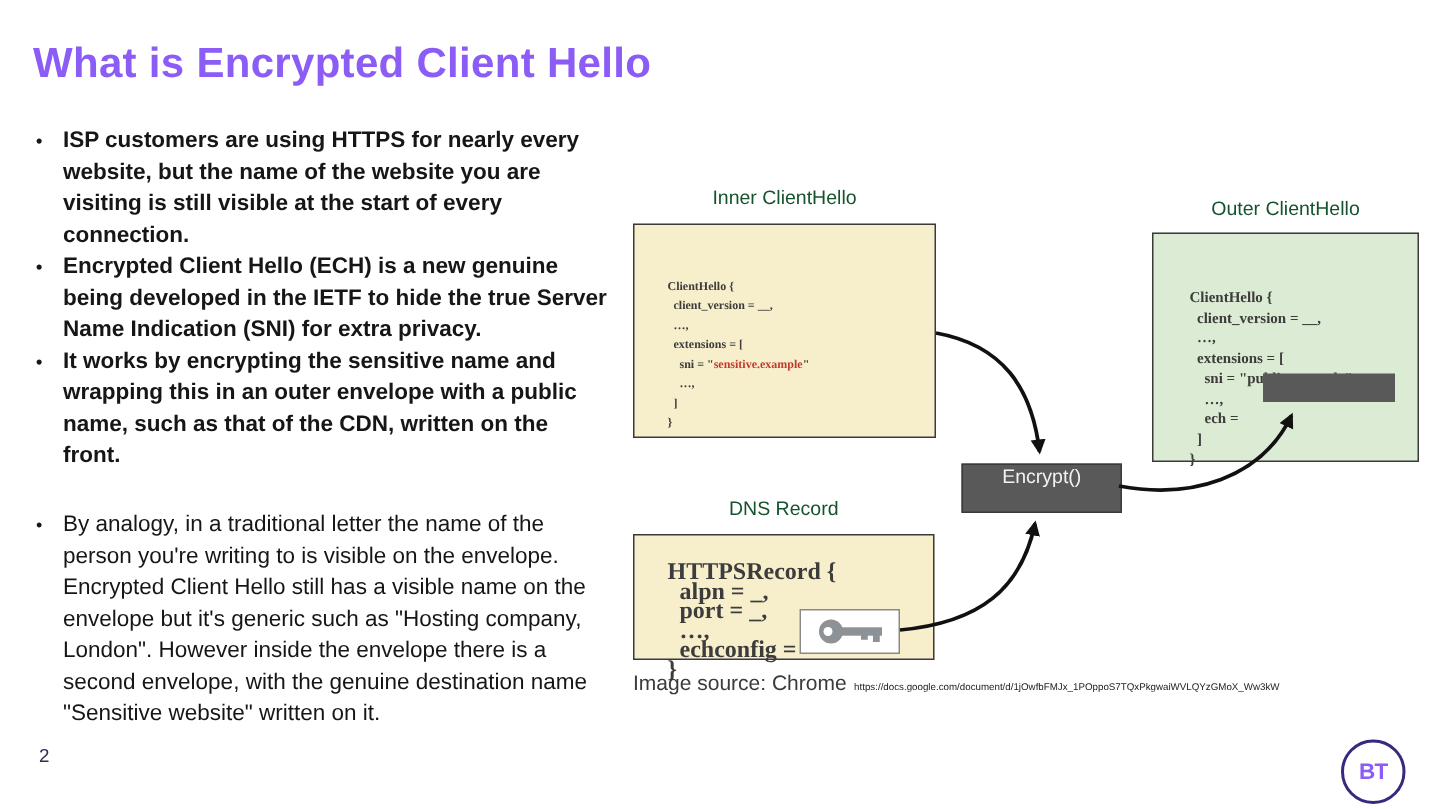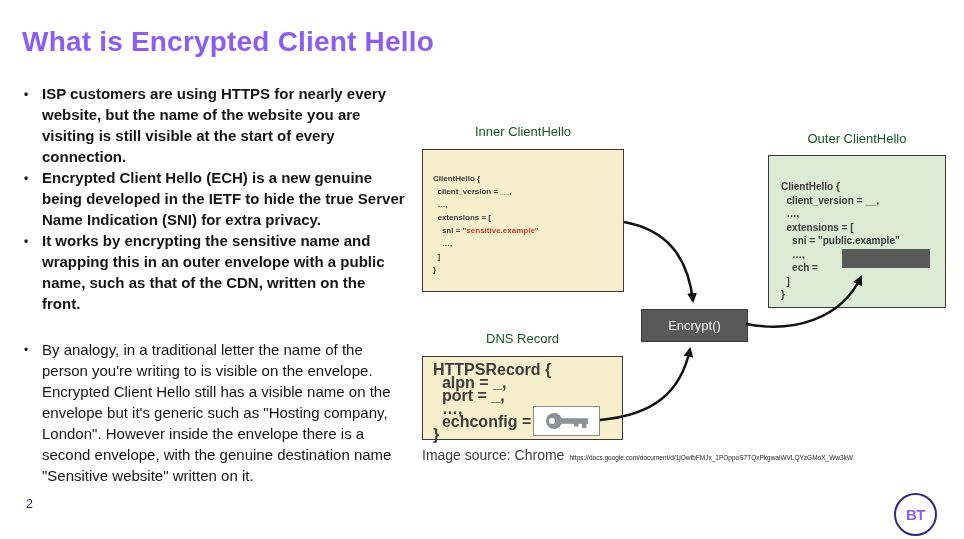--- a/index.html
+++ b/index.html
@@ -23,26 +23,26 @@
   .bullet.bold{font-weight:bold;}
   .bullet.gap{margin-top:25px;}
 
   
   .dbox{position:absolute;box-sizing:border-box;border:1.5px solid #3a3a3a;}
   .inner-box{left:422px;top:149px;width:202px;height:143px;background:#f7eecb;padding:22px 0 0 10px;}
   .outer-box{left:768px;top:155px;width:178px;height:153px;background:#dcebd3;padding:24px 0 0 12px;}
   .dns-box{left:422px;top:356px;width:201px;height:84px;background:#f7eecb;padding:6px 0 0 10px;}
   .encrypt-box{
     left:641px;top:309px;width:105px;height:31px;background:#595959;
-    border:1px solid #3a3a3a;display:flex;align-items:center;justify-content:center;
+    border:1px solid #3a3a3a;display:flex;justify-content:center;
     color:#f2f2f2;font-size:13px;
   }
 
   pre.code{
-    margin:0;font-family:Liberation Sans, sans-serif;
+    margin:12px;font-family:Liberation Serif, serif;
     font-weight:bold;color:#3c3c3c;white-space:pre;
   }
   .inner-box pre.code{font-size:8px;line-height:13px;}
   .outer-box pre.code{font-size:10px;line-height:13.5px;}
   .dns-box pre.code{font-size:16px;line-height:13px;}
   .code .hl{color:#c23a2e;}
 
   .dlabel{
     position:absolute;font-size:13px;color:#14532d;text-align:center;white-space:nowrap;
   }

